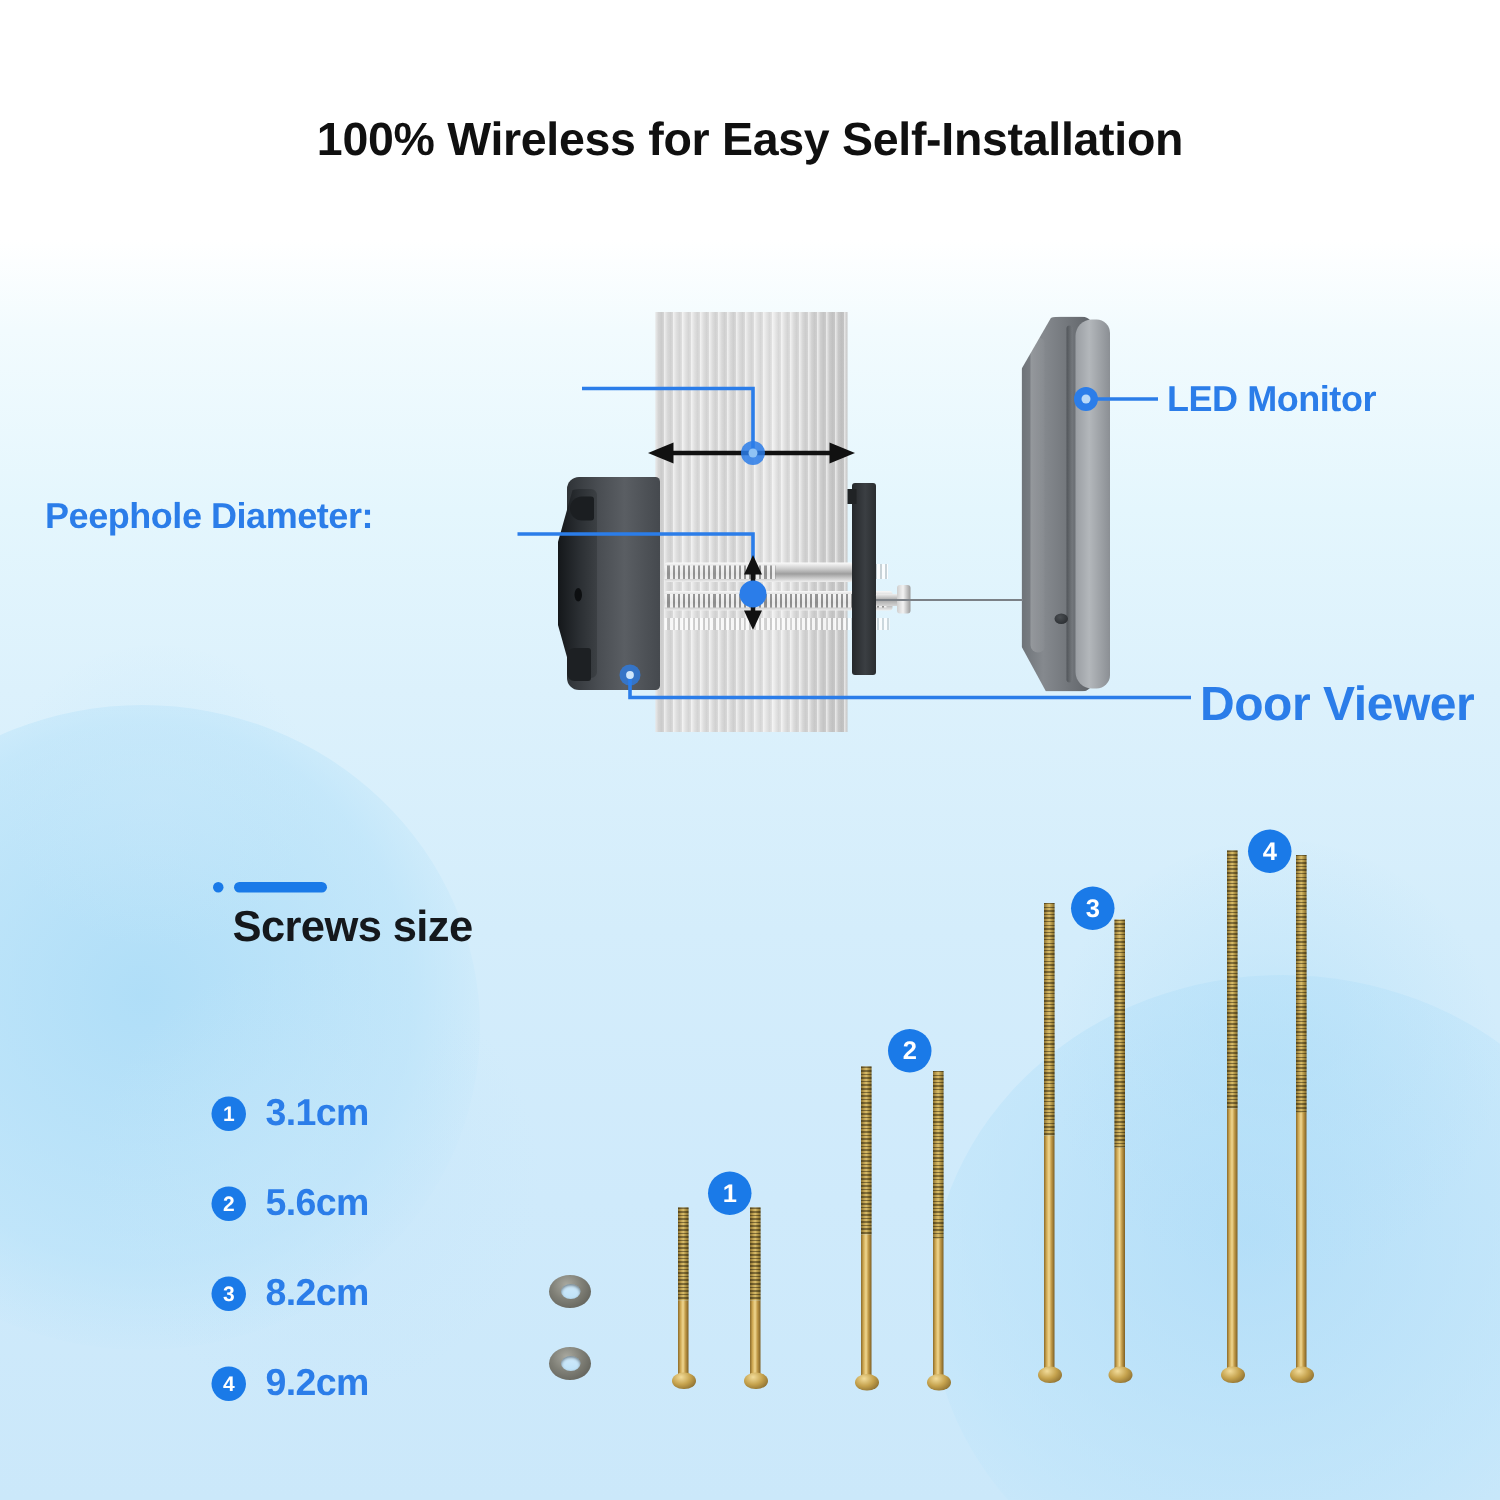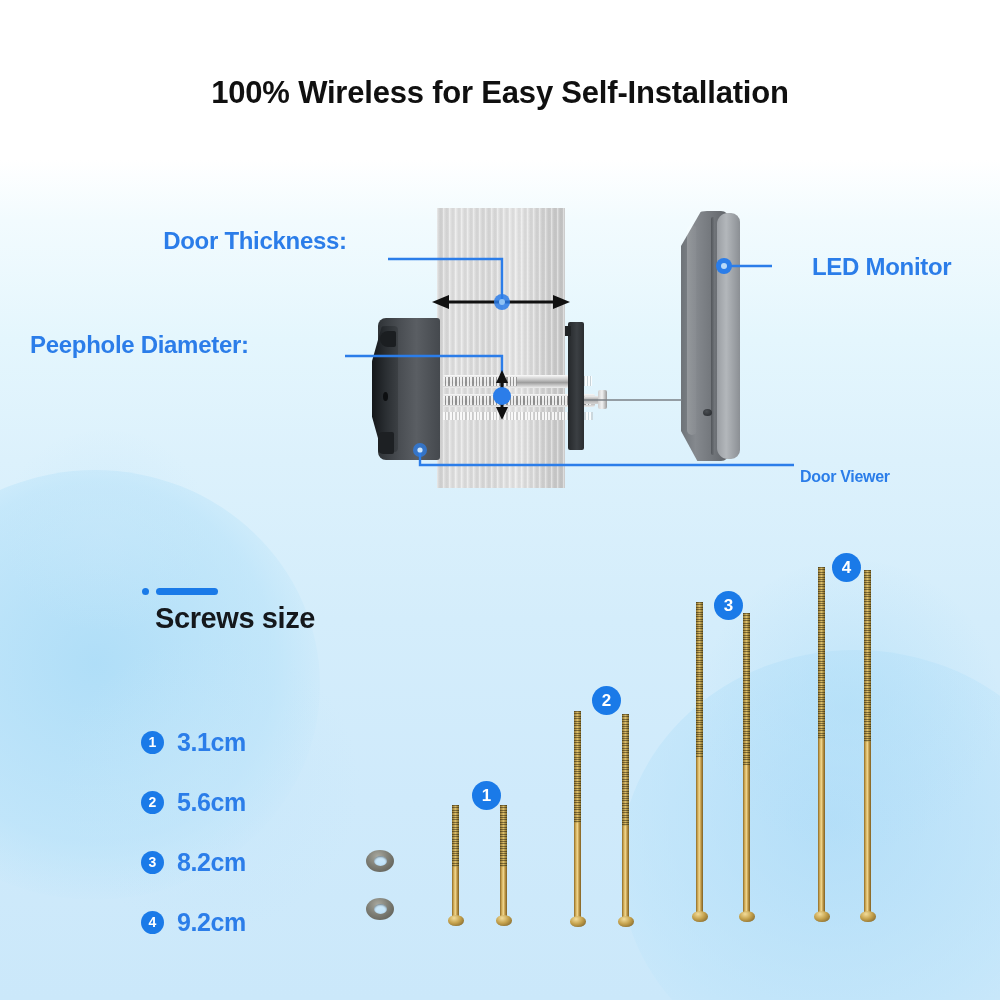--- a/index.html
+++ b/index.html
@@ -167,22 +167,22 @@
   
   #lines { position:absolute; left:0; top:0; width:1000px; height:1000px; z-index:5; pointer-events:none; }
 
   
   .label-blue {
     position:absolute; color:#2b7de9; font-weight:bold;
     line-height:1.12; letter-spacing:-0.3px; z-index:7;
   }
   #lbl-thickness { left:110px; top:228px; width:290px; text-align:center; font-size:24px; }
   #lbl-peephole  { left:30px;  top:332px; width:330px; text-align:left; font-size:24px; }
-  #lbl-led       { left:778px; top:254px; font-size:24px;margin-left:34px; }
-  #lbl-viewer    { left:800px; top:452px; font-size:16px;margin-top:16px; }
+  #lbl-led       { left:778px; top:254px; font-size:24px; }
+  #lbl-viewer    { left:800px; top:452px; font-size:32px; }
 
   
   #screws-head { position:absolute; left:142px; top:588px; z-index:7; }
   #head-deco { display:flex; align-items:center; gap:7px; margin-bottom:7px; }
   #deco-dot { width:7px; height:7px; border-radius:50%; background:#1a7ae8; }
   #deco-bar { width:62px; height:7px; border-radius:4px; background:#1a7ae8; }
   #screws-title { font-size:29px; font-weight:bold; color:#15181c; letter-spacing:-0.4px;margin-left:13px; }
 
   #legend { position:absolute; left:141px; top:712px; z-index:7; }
   .legend-row { display:flex; align-items:center; gap:13px; height:60px; }
@@ -307,21 +307,20 @@
   <circle cx="502" cy="302" r="8" fill="#2b7de9" opacity="0.85"></circle>
   <circle cx="502" cy="302" r="3" fill="#8fc2f4"></circle>
   <circle cx="502" cy="396" r="9" fill="#2b7de9"></circle>
   <circle cx="724" cy="266" r="8" fill="#2b7de9"></circle>
   <circle cx="724" cy="266" r="3" fill="#b9d9f8"></circle>
   <circle cx="420" cy="450" r="7" fill="#2b7de9" opacity="0.75"></circle>
   <circle cx="420" cy="450" r="2.6" fill="#cfe6fb"></circle>
 </svg>
 
 <div class="label-blue" id="lbl-thickness">
-  <div>Door Thickness:</div>
 </div>
 
 <div class="label-blue" id="lbl-peephole">
   <div>Peephole Diameter:</div>
 </div>
 
 <div class="label-blue" id="lbl-led">LED Monitor</div>
 
 <div class="label-blue" id="lbl-viewer">Door Viewer</div>
 

